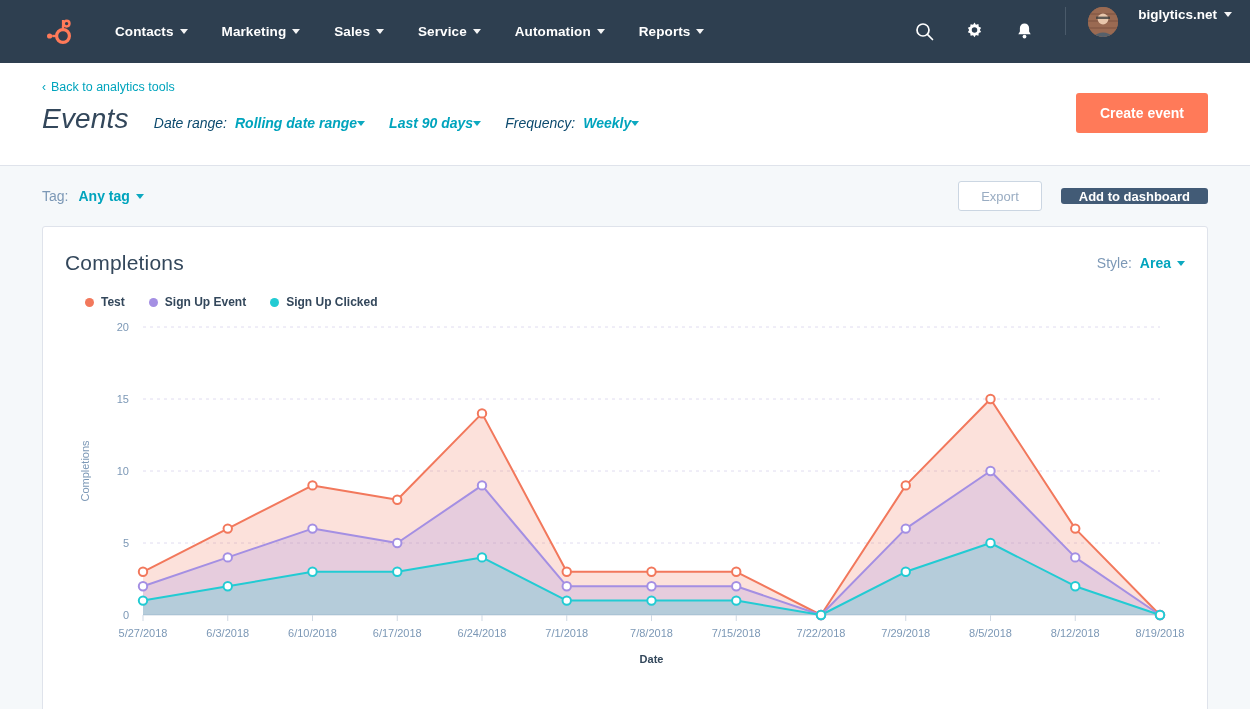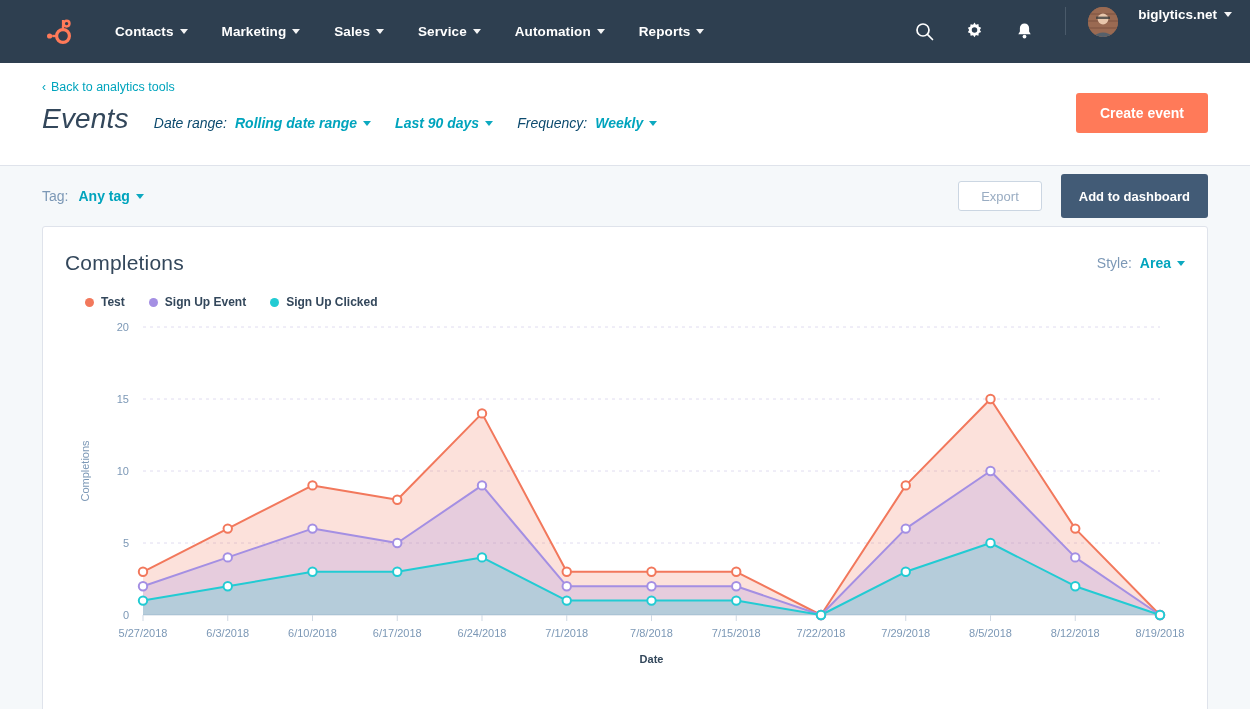--- a/index.html
+++ b/index.html
@@ -89,21 +89,21 @@
     font-weight: 300;
     color: #33475b;
     letter-spacing: .2px;
     margin-right: 25px;
   }
   .filter-label {
     color: #0c4a6e; font-size: 14px; margin-right: 8px; white-space: nowrap;
   }
   .filter-value {
     color: #00a4bd; font-size: 14px; font-weight: bold;
-    cursor: pointer; display: inline-flex; align-items: center; gap: 6px;
+    cursor: pointer; display: inline-flex; align-items: center; 
     margin-right: 24px; white-space: nowrap;
   }
   .btn-primary {
     position: absolute; right: 42px; top: 30px;
     background: #ff7a59; color: #fff;
     border: none; border-radius: 3px;
     font-family: inherit; font-size: 14px; font-weight: bold;
     padding: 0 24px; height: 40px;
     cursor: pointer;
   }
@@ -123,21 +123,21 @@
   .btn-secondary {
     background: #fff; color: #99acc2;
     border: 1px solid #cbd6e2; border-radius: 3px;
     font-family: inherit; font-size: 13px;
     padding: 0 22px; height: 30px; cursor: pointer;
   }
   .btn-dark {
     background: #425b76; color: #fff;
     border: none; border-radius: 3px;
     font-family: inherit; font-size: 13px; font-weight: bold;
-    padding: 0 18px; height: 44px; cursor: pointer;
+    padding: 0 18px; height: 16px; cursor: pointer;
   }
 
   
   .card {
     margin: 0 42px;
     background: #fff;
     border: 1px solid #dfe3eb;
     border-radius: 3px;
     height: 536px;
     position: relative;

